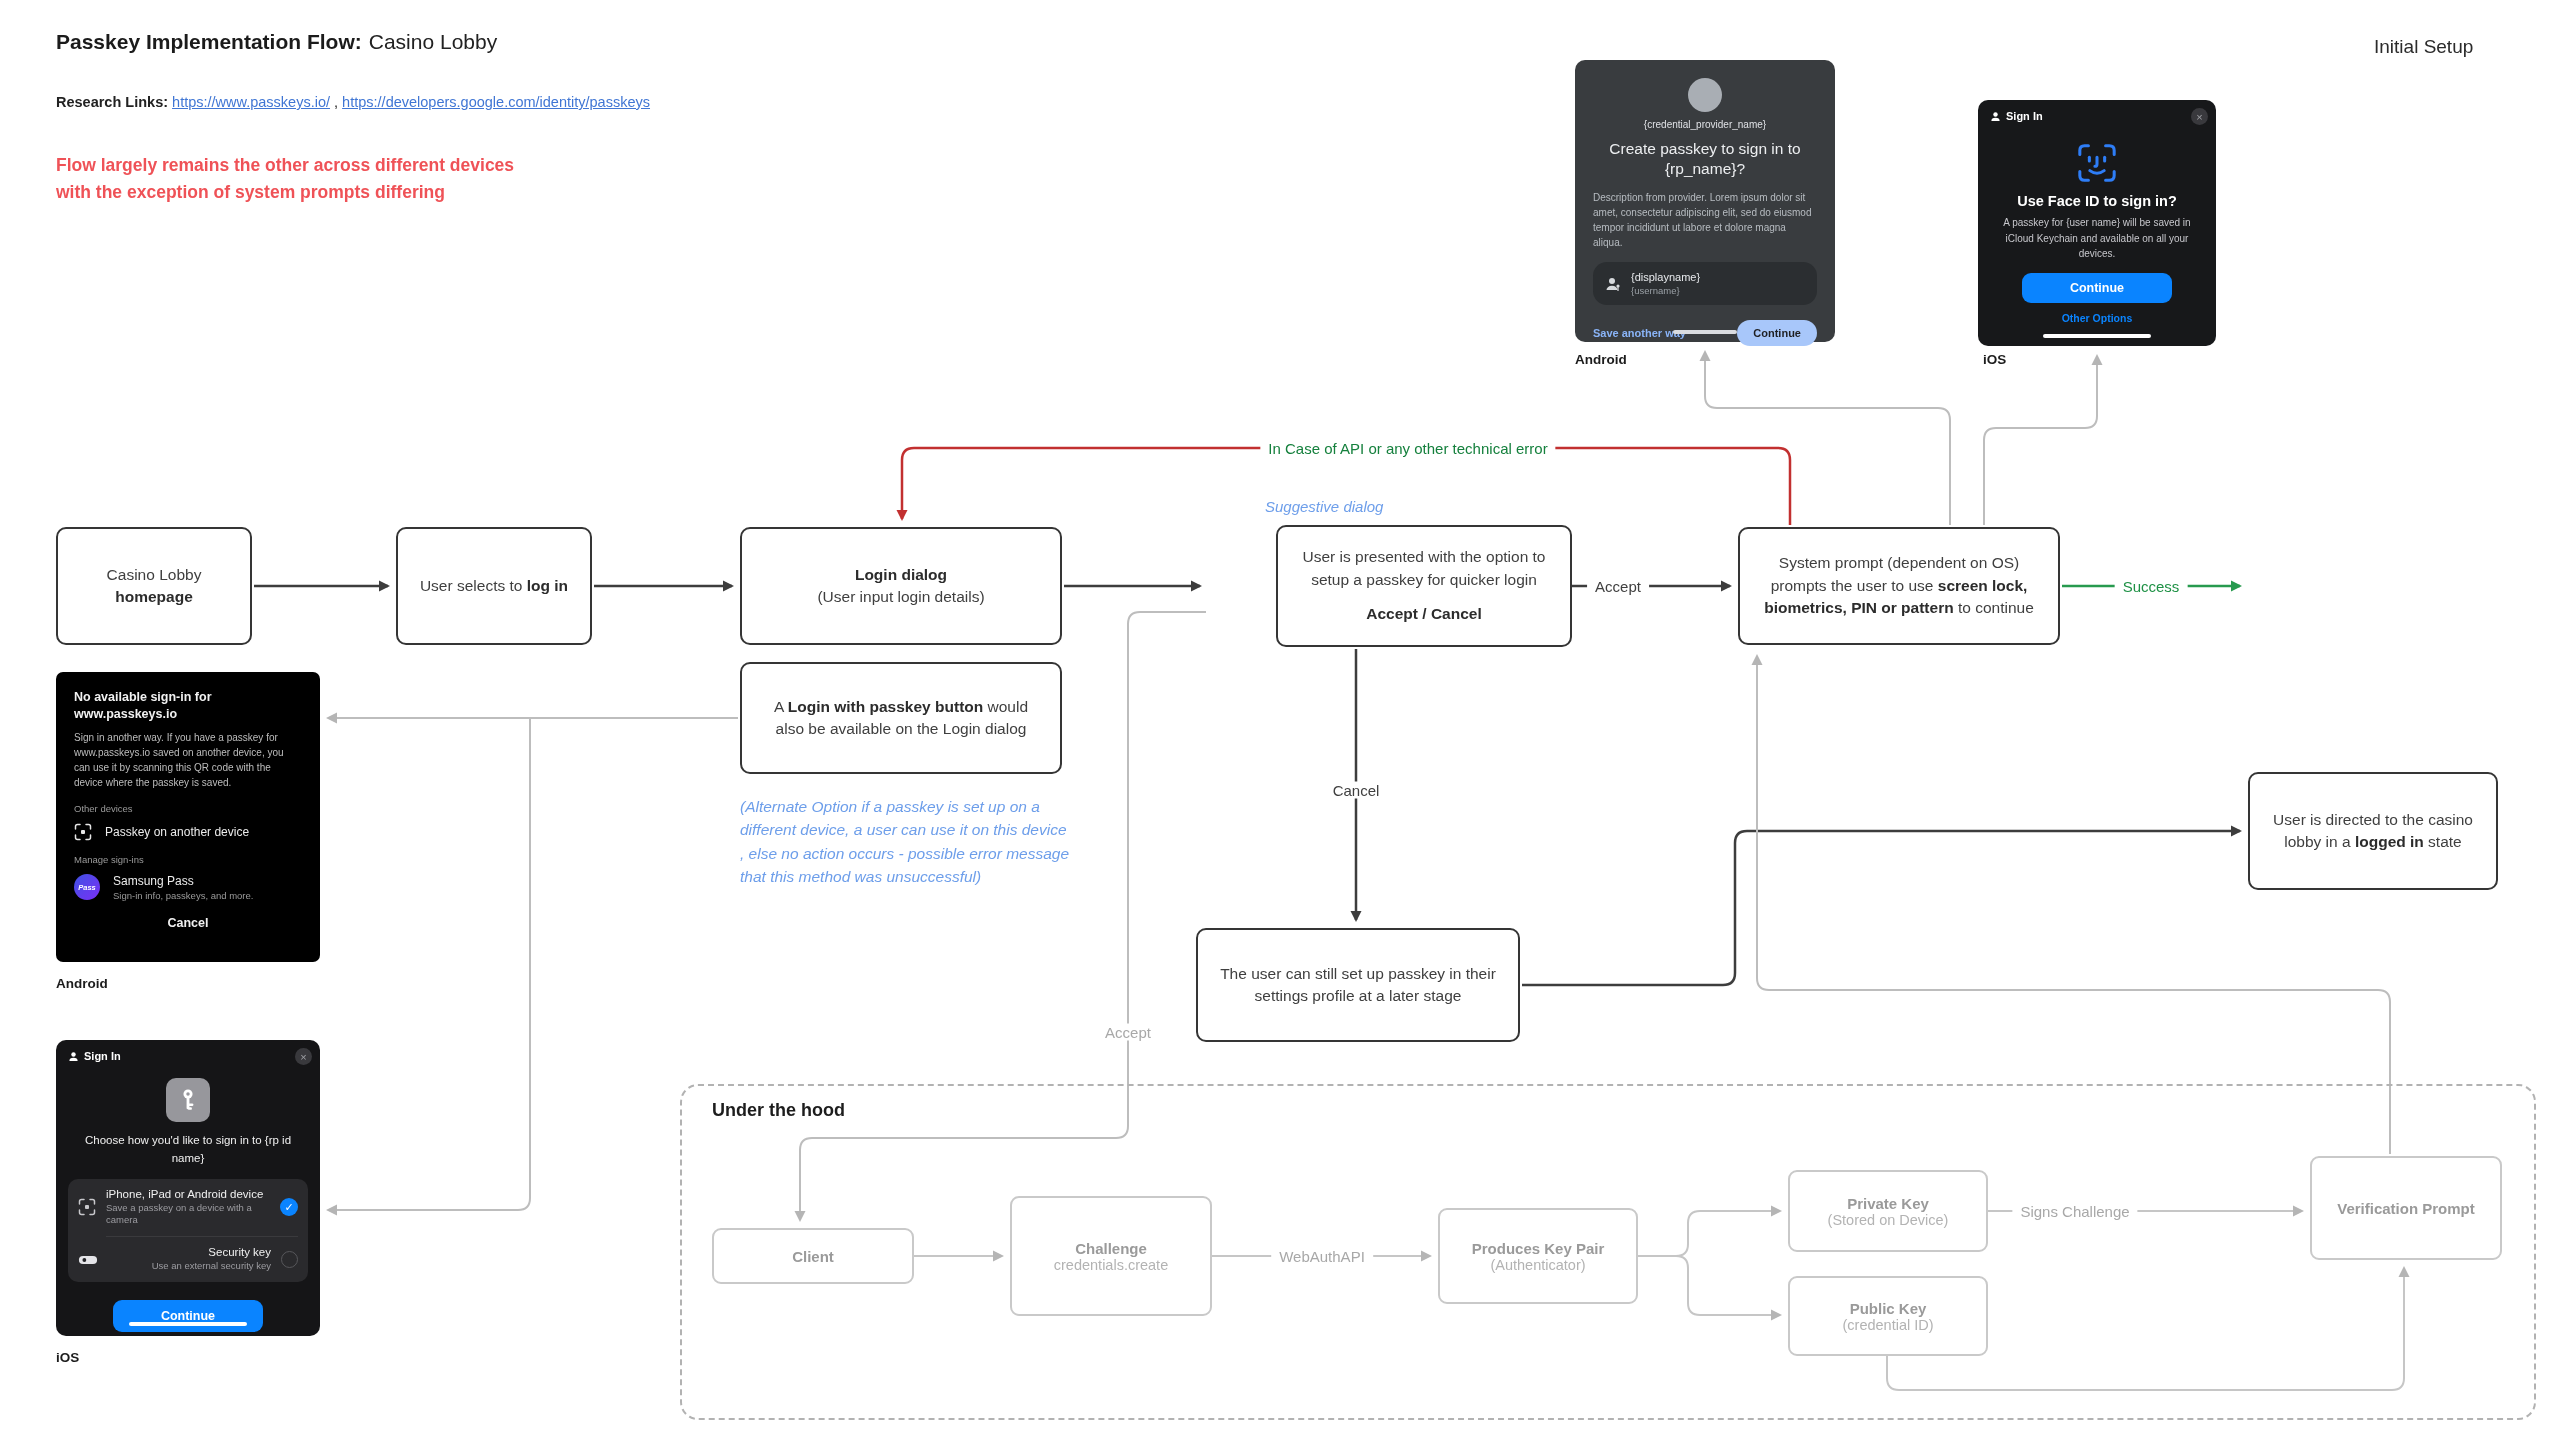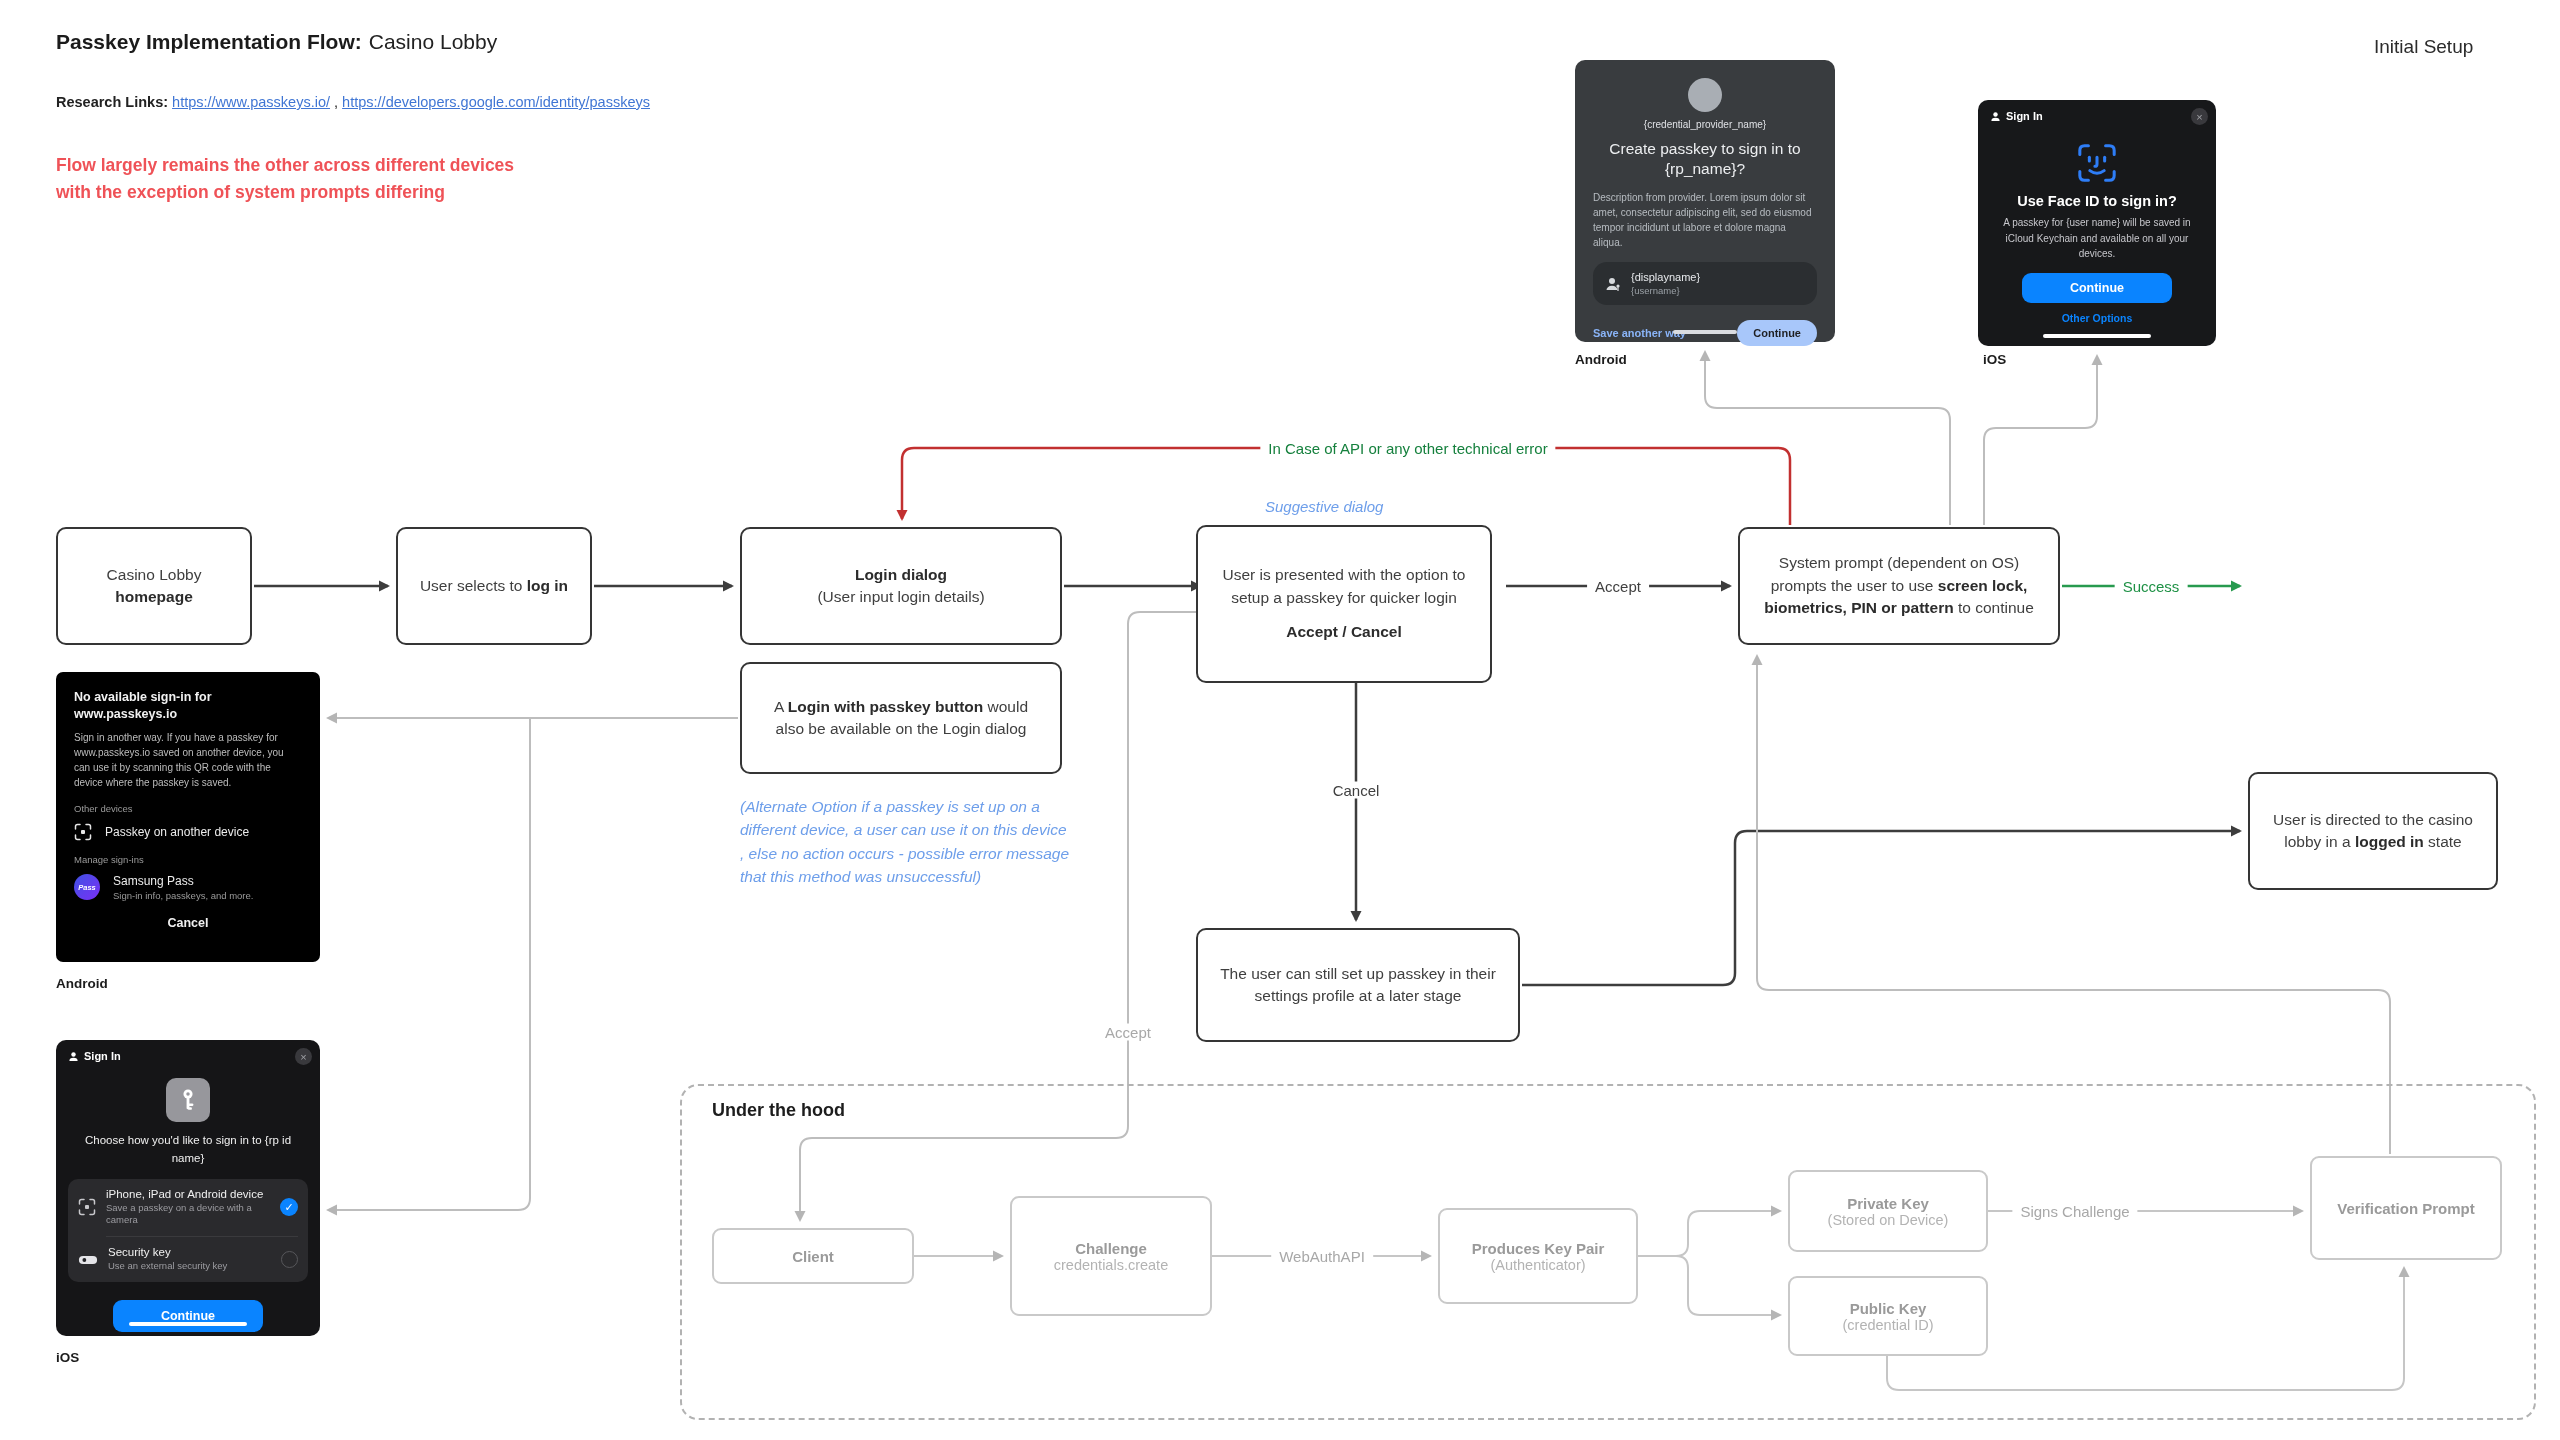--- a/index.html
+++ b/index.html
@@ -168,21 +168,21 @@
 
   <div class="box" style="left:396px;top:527px;width:196px;height:118px;">
     <span><span>User selects to </span><b>log in</b></span>
   </div>
 
   <div class="box" style="left:740px;top:527px;width:322px;height:118px;">
     <b>Login dialog</b>
     <span>(User input login details)</span>
   </div>
 
-  <div class="box" style="left:1196px;top:525px;width:296px;height:158px;padding-left:16px;">
+  <div class="box" style="left:1276px;top:525px;width:296px;height:122px;padding-left:16px;">
     <span>User is presented with the option to setup a passkey for quicker login</span>
     <b style="margin-top:12px;">Accept / Cancel</b>
   </div>
 
   <div class="box" style="left:1738px;top:527px;width:322px;height:118px;">
     <span><span>System prompt (dependent on OS) prompts the user to use </span><b>screen lock, biometrics, PIN or pattern</b><span> to continue</span></span>
   </div>
 
 
   <div class="box" style="left:740px;top:662px;width:322px;height:112px;">
@@ -347,21 +347,21 @@
           <div class="i-opt-s">Save a passkey on a device with a camera</div>
         </div>
         <div class="i-check">✓</div>
       </div>
       <div class="i-div"></div>
       <div class="i-opt">
         <svg width="20" height="12" viewBox="0 0 22 12">
             <rect x="1" y="1.5" width="20" height="9" rx="4.5" fill="#e4e4e8"></rect>
             <circle cx="7" cy="6" r="2.1" fill="#232326"></circle>
           </svg>
-        <div style="flex:1;">
+        <div style="flex:1;text-align:right;">
           <div class="i-opt-t">Security key</div>
           <div class="i-opt-s">Use an external security key</div>
         </div>
         <div class="i-radio"></div>
       </div>
     </div>
     <div class="i-btn" style="margin-top:18px;height:32px;">Continue</div>
     <div class="handle" style="bottom:10px;width:118px;height:4px;background:#fff;"></div>
   </div>
   <div class="dev-label" style="left:56px;top:1350px;">iOS</div>

